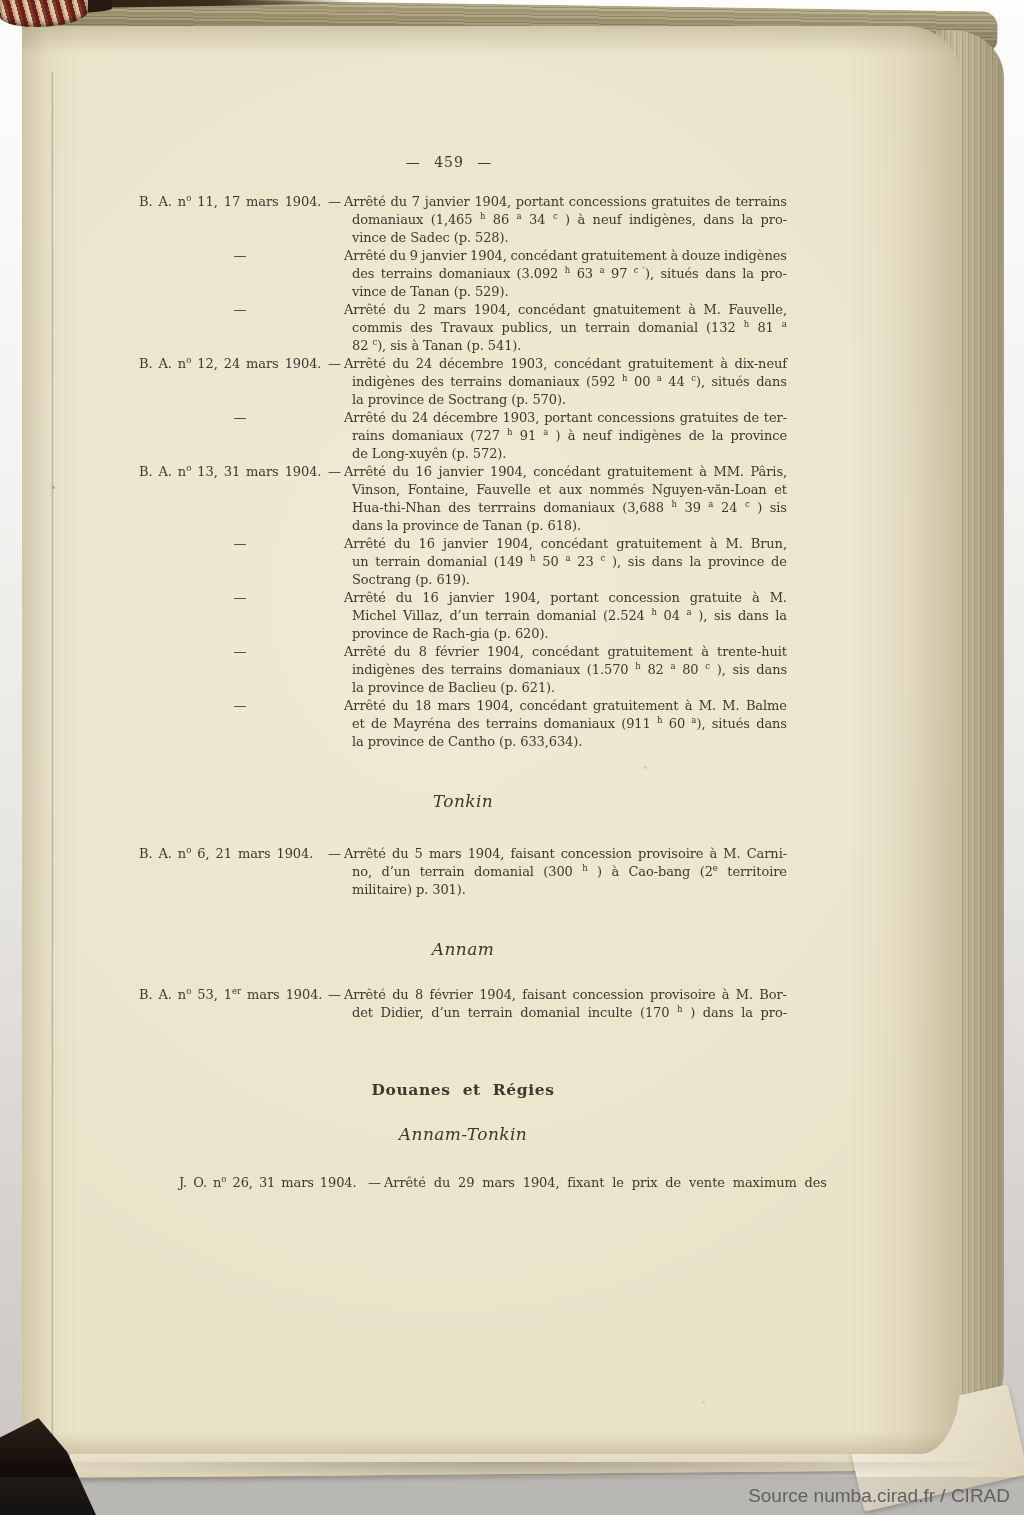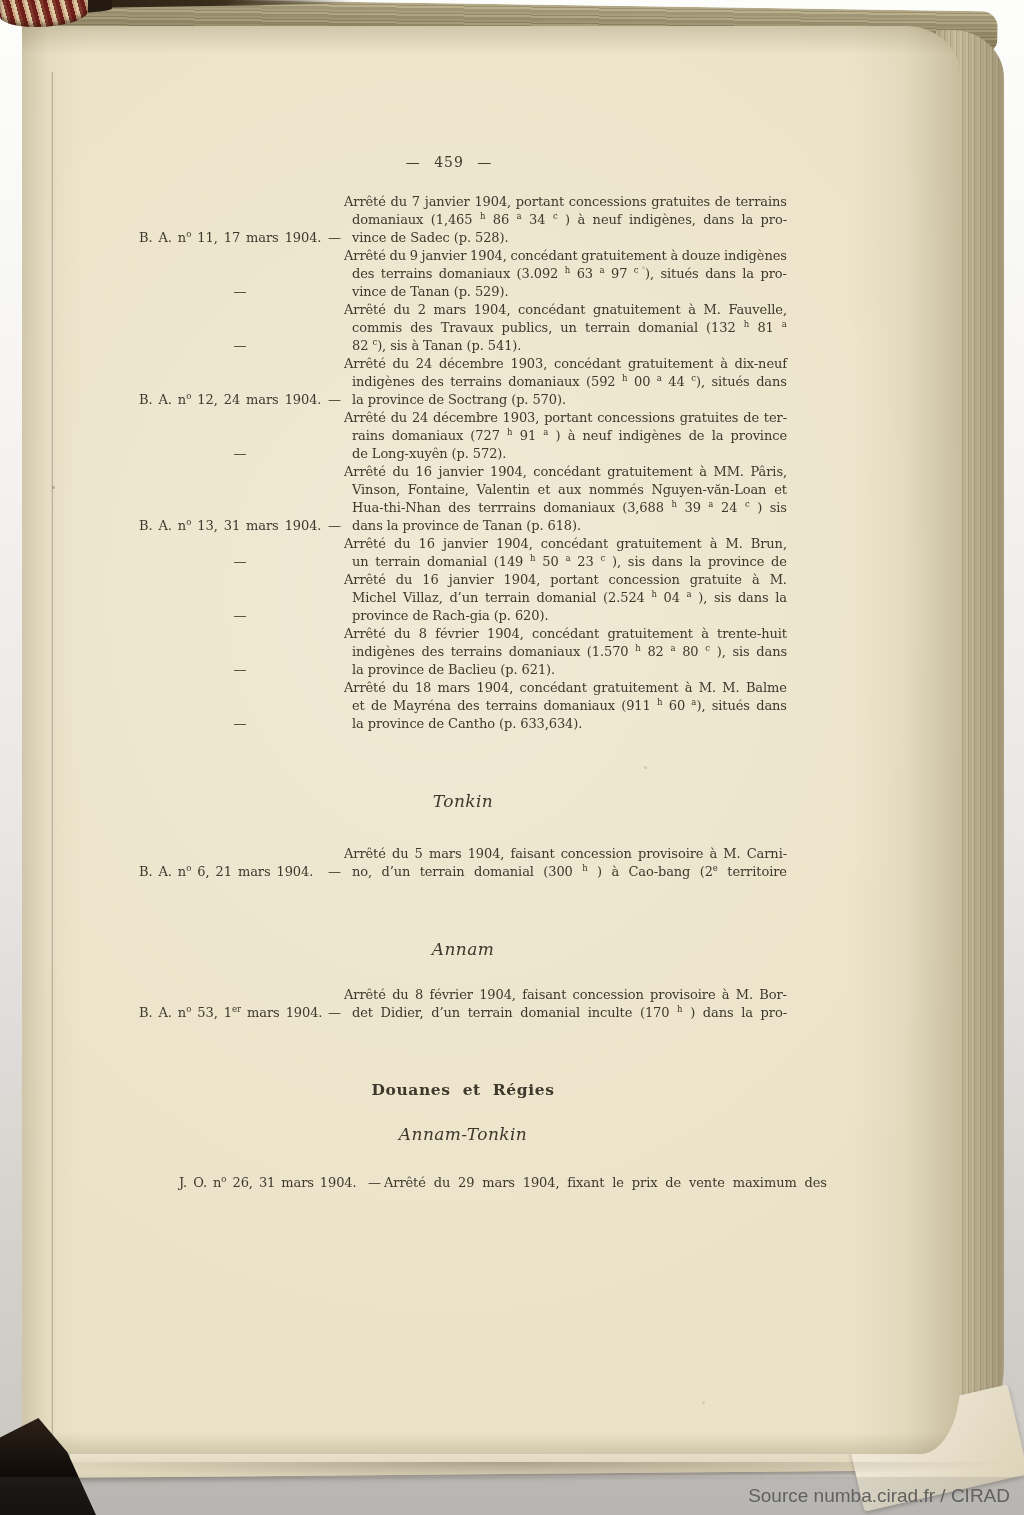--- a/index.html
+++ b/index.html
@@ -90,21 +90,21 @@
     font-size:13px;line-height:18px;letter-spacing:-0.1px;
   }
   .folio{position:absolute;left:139px;top:153px;width:620px;text-align:center;
     font-size:14px;letter-spacing:1px;word-spacing:8px;}
   .entries{position:absolute;left:139px;width:648px;}
   #list-main{top:193px;}
   #list-tonkin{top:845px;}
   #list-annam{top:986px;}
   #list-jo{top:1174px;margin-left:40px;}
   .row{display:grid;grid-template-columns:205px 443px;}
-  .lbl{display:flex;justify-content:space-between;align-items:flex-end;padding-right:3px;}
+  .lbl{display:flex;justify-content:space-between;align-items:flex-start;padding-right:3px;}
   .lbl.cont{justify-content:center;}
   .lbl-text{word-spacing:2px;white-space:nowrap;}
   .para .ln{height:18px;display:flex;justify-content:space-between;white-space:nowrap;}
   .para .ln + .ln{padding-left:8px;}
   .para .ln.last{display:block;white-space:normal;text-align:left;}
   sup{font-size:8.5px;line-height:0;vertical-align:super;letter-spacing:0;}
   .heading{position:absolute;left:139px;width:648px;text-align:center;}
   .h-italic{font-style:italic;font-size:17px;letter-spacing:0.4px;}
   .h-bold{font-weight:bold;font-size:15.5px;letter-spacing:0.6px;word-spacing:6px;}
   #h-tonkin{top:792px;}
@@ -329,21 +329,21 @@
               <span>1904,</span>
               <span>concédant</span>
               <span>gratuitement</span>
               <span>à</span>
               <span>MM.</span>
               <span>Pâris,</span>
             </div>
             <div class="ln">
               <span>Vinson,</span>
               <span>Fontaine,</span>
-              <span>Valentin</span>
+              <span>Fauvelle</span>
               <span>et</span>
               <span>aux</span>
               <span>nommés</span>
               <span>Nguyen-văn-Loan</span>
               <span>et</span>
             </div>
             <div class="ln">
               <span>Hua-thi-Nhan</span>
               <span>des</span>
               <span>terrrains</span>
@@ -387,20 +387,21 @@
               <span><sup>a</sup></span>
               <span>23</span>
               <span><sup>c</sup></span>
               <span>),</span>
               <span>sis</span>
               <span>dans</span>
               <span>la</span>
               <span>province</span>
               <span>de</span>
             </div>
+            <div class="ln last">Soctrang (p. 619).</div>
           </div>
         </div>
         <div class="row">
           <div class="lbl cont">
             <span class="dash">—</span>
           </div>
           <div class="para">
             <div class="ln">
               <span>Arrêté</span>
               <span>du</span>
@@ -529,20 +530,21 @@
               <span>terrain</span>
               <span>domanial</span>
               <span>(300</span>
               <span><sup>h</sup></span>
               <span>)</span>
               <span>à</span>
               <span>Cao-bang</span>
               <span>(2<sup>e</sup></span>
               <span>territoire</span>
             </div>
+            <div class="ln last">militaire) p. 301).</div>
           </div>
         </div>
       </div>
 
     <div class="heading h-italic" id="h-annam">Annam</div>
     <div class="entries" id="list-annam">
         <div class="row">
           <div class="lbl">
             <span class="lbl-text">B. A. n<sup>o</sup> 53, 1<sup>er</sup> mars 1904.</span>
             <span class="dash">—</span>

